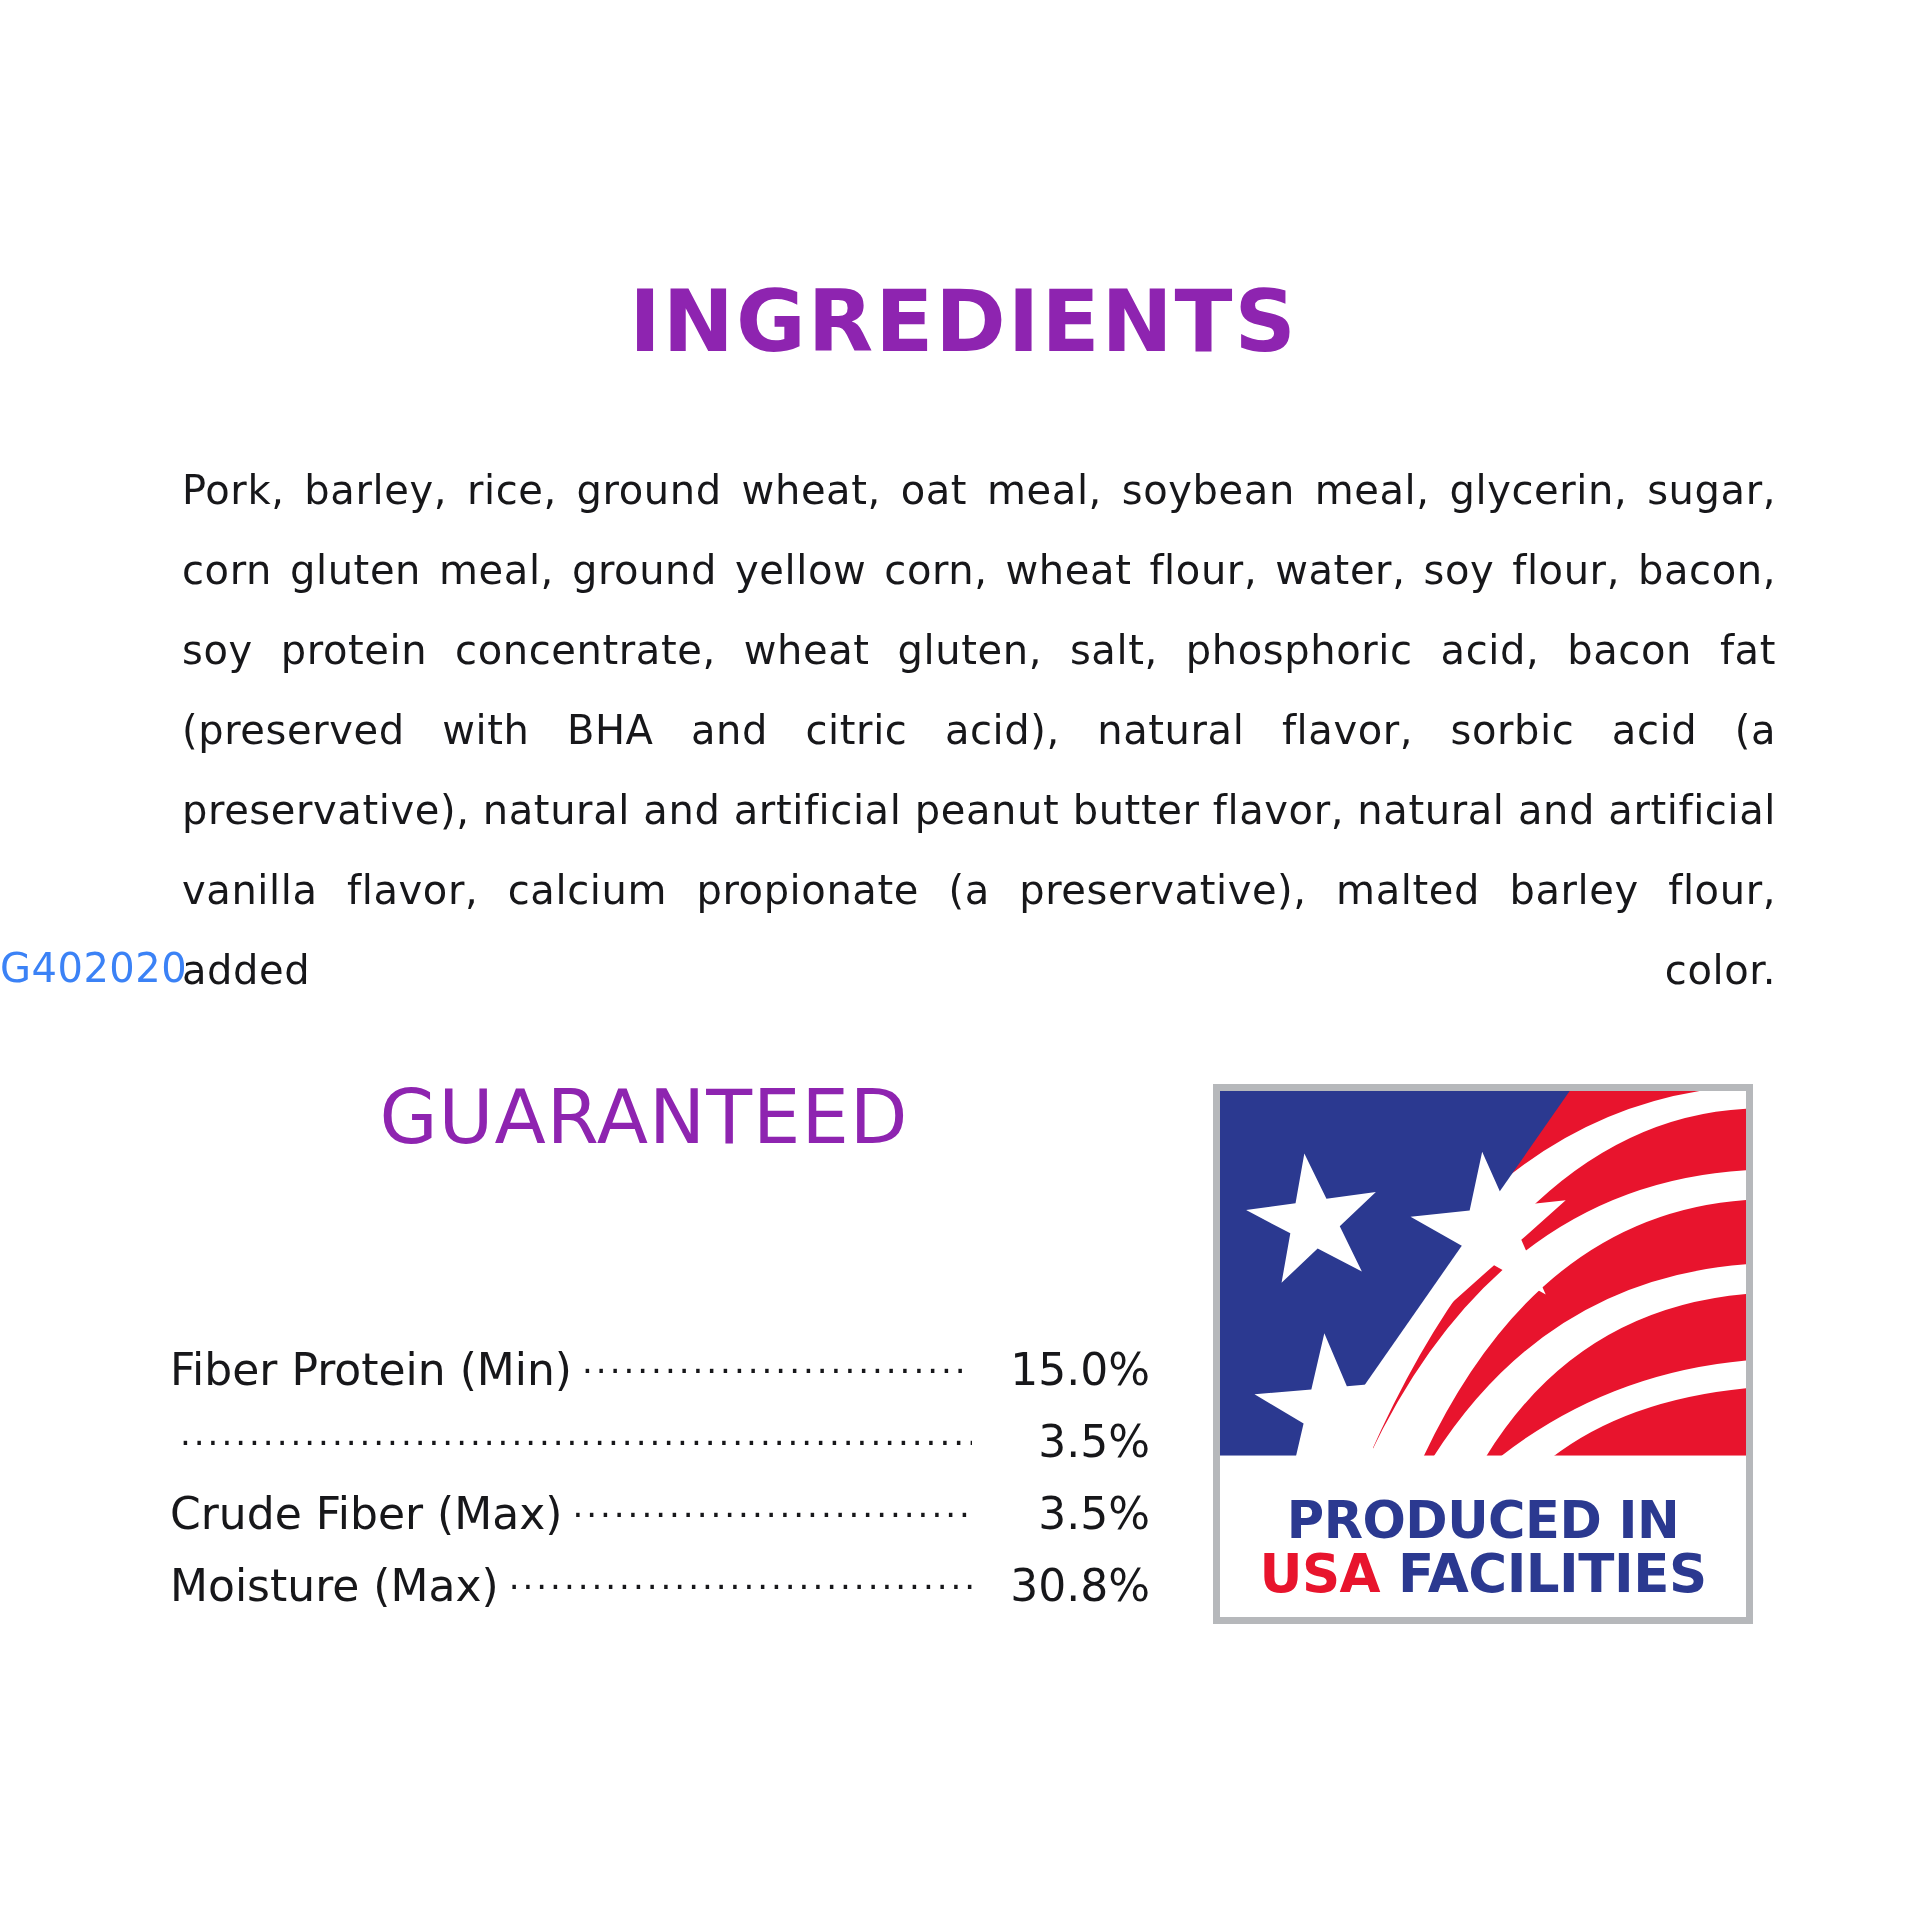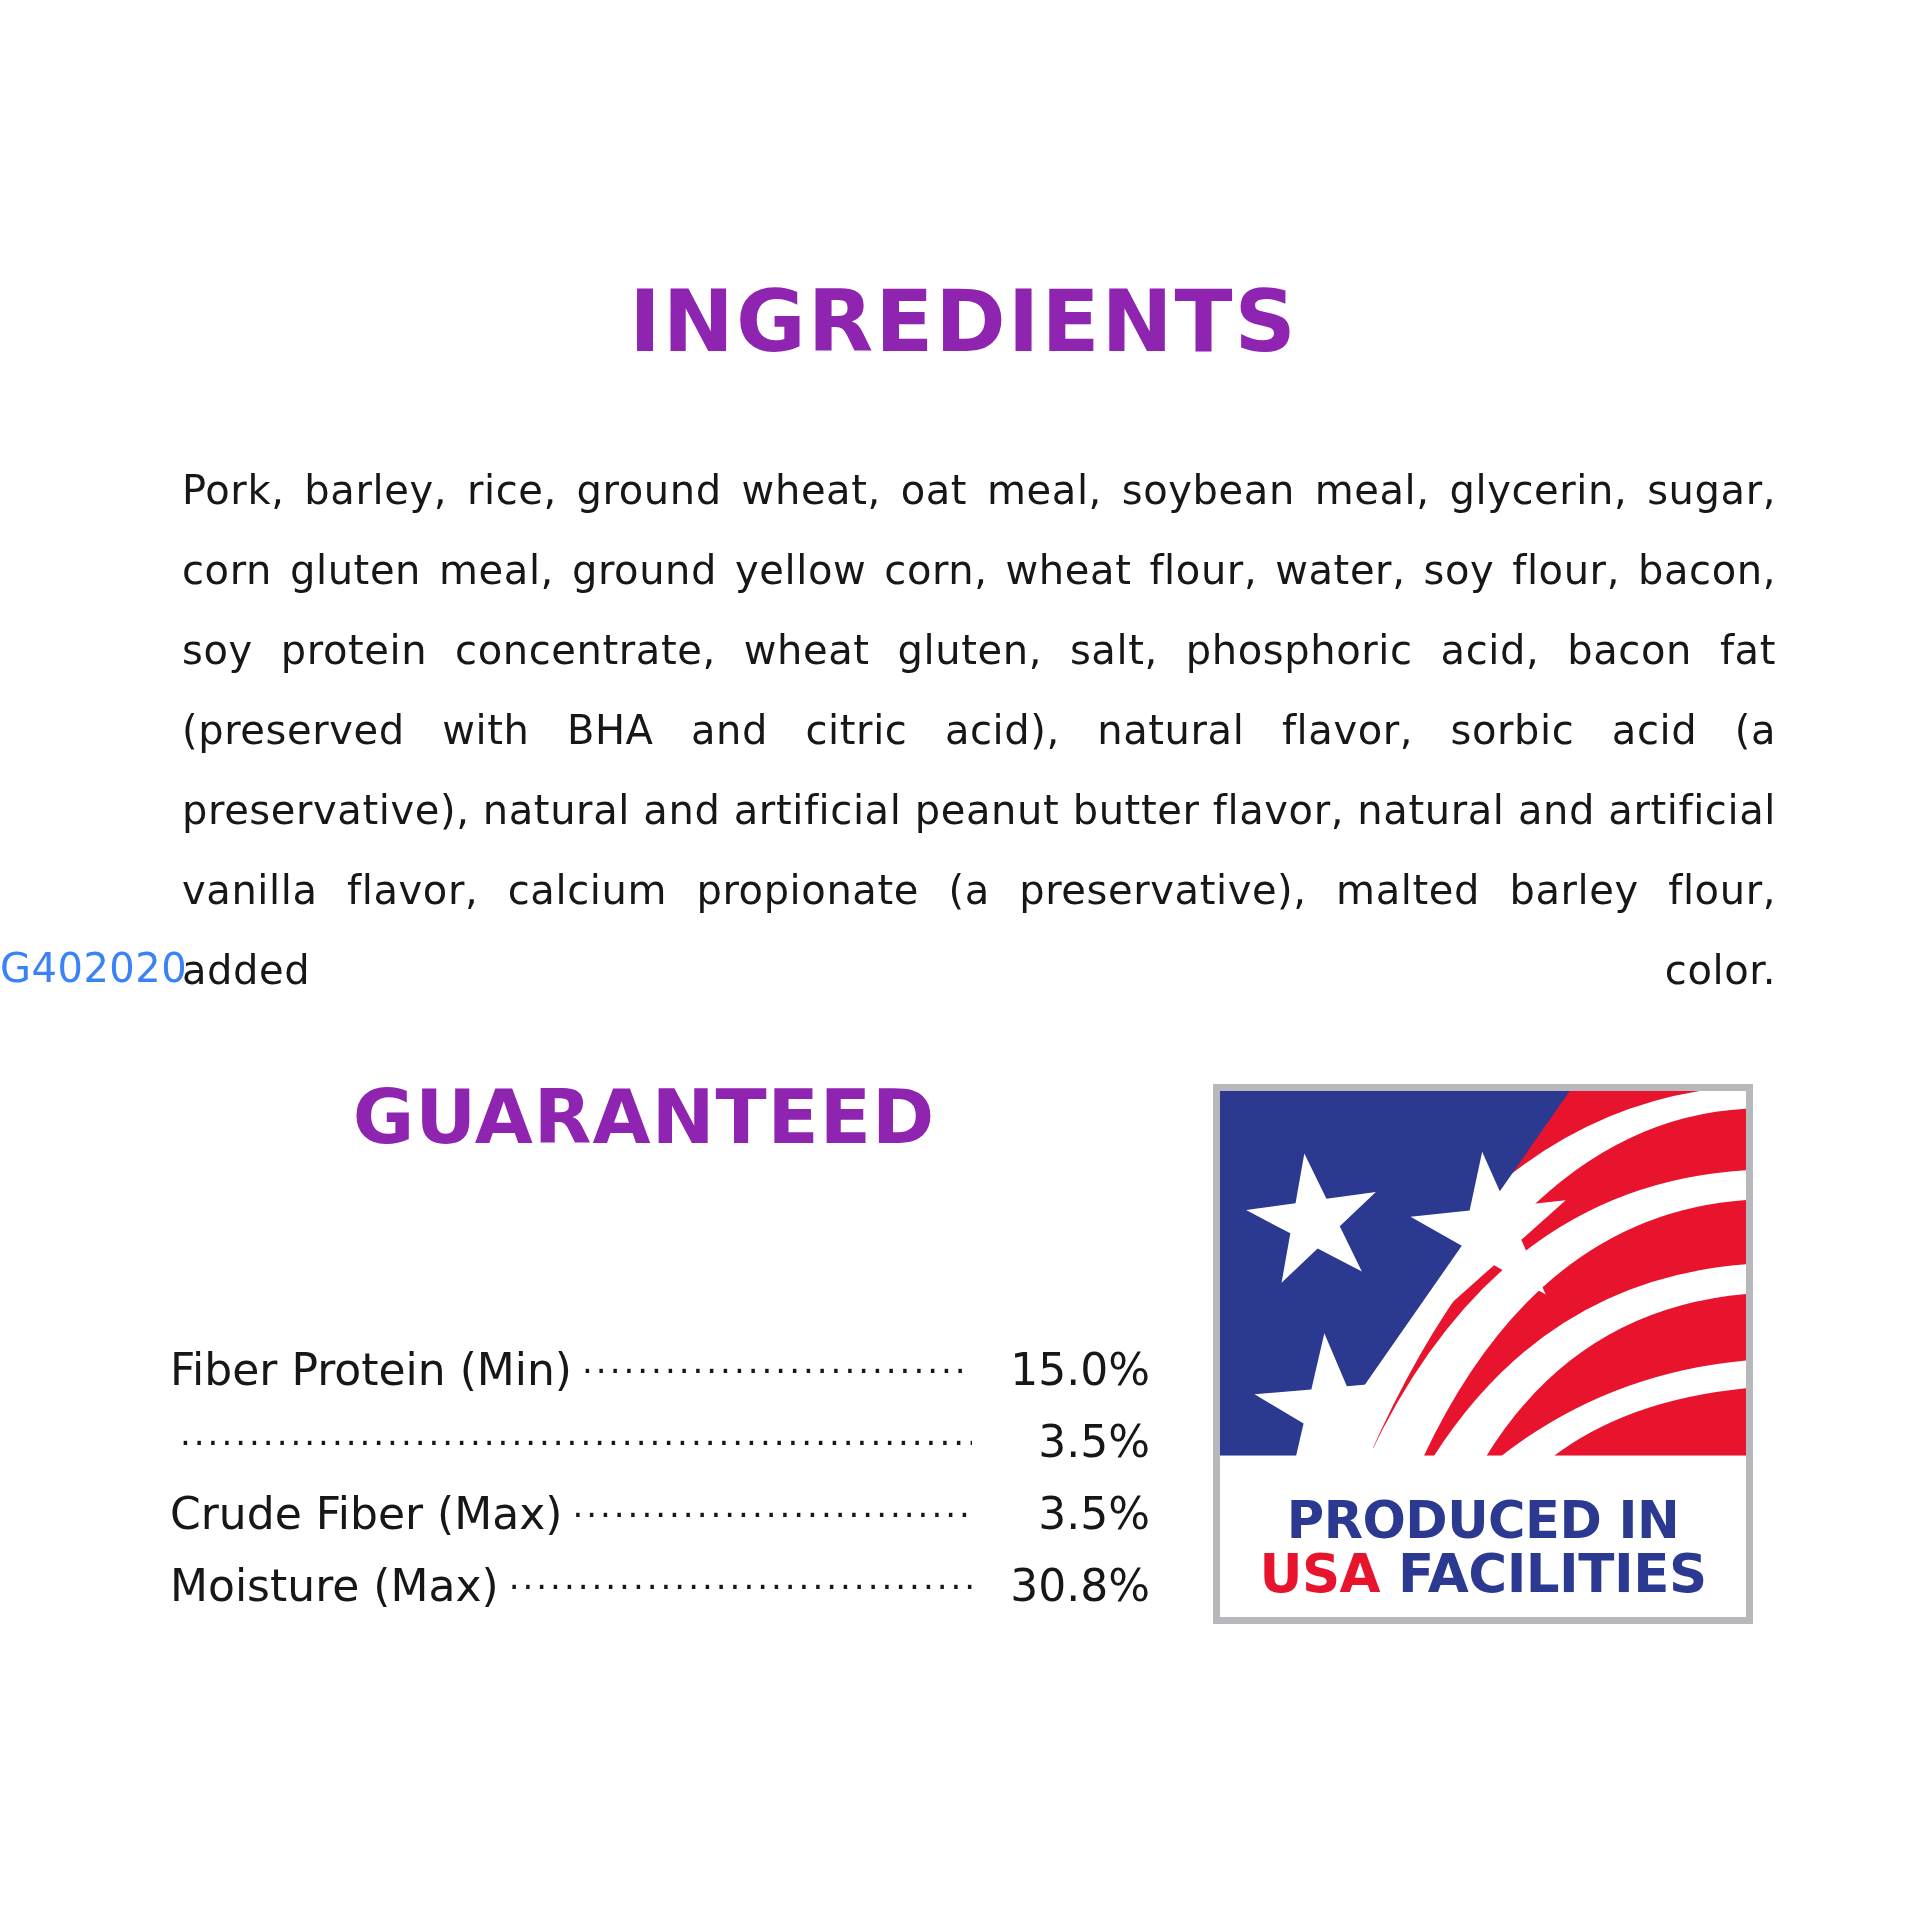--- a/index.html
+++ b/index.html
@@ -70,21 +70,21 @@
   }
 
   
   .ga-heading {
     position: absolute;
     left: 149px;
     top: 1074px;
     width: 990px;
     text-align: center;
     font-family: "DejaVu Sans", sans-serif;
-    font-weight: bold;
+    font-weight: normal;
     font-size: 75px;
     line-height: 87px;
     letter-spacing: 1px;
     color: #8e24b0;
   }
 
   .ga-table {
     position: absolute;
     left: 170px;
     top: 1341px;

